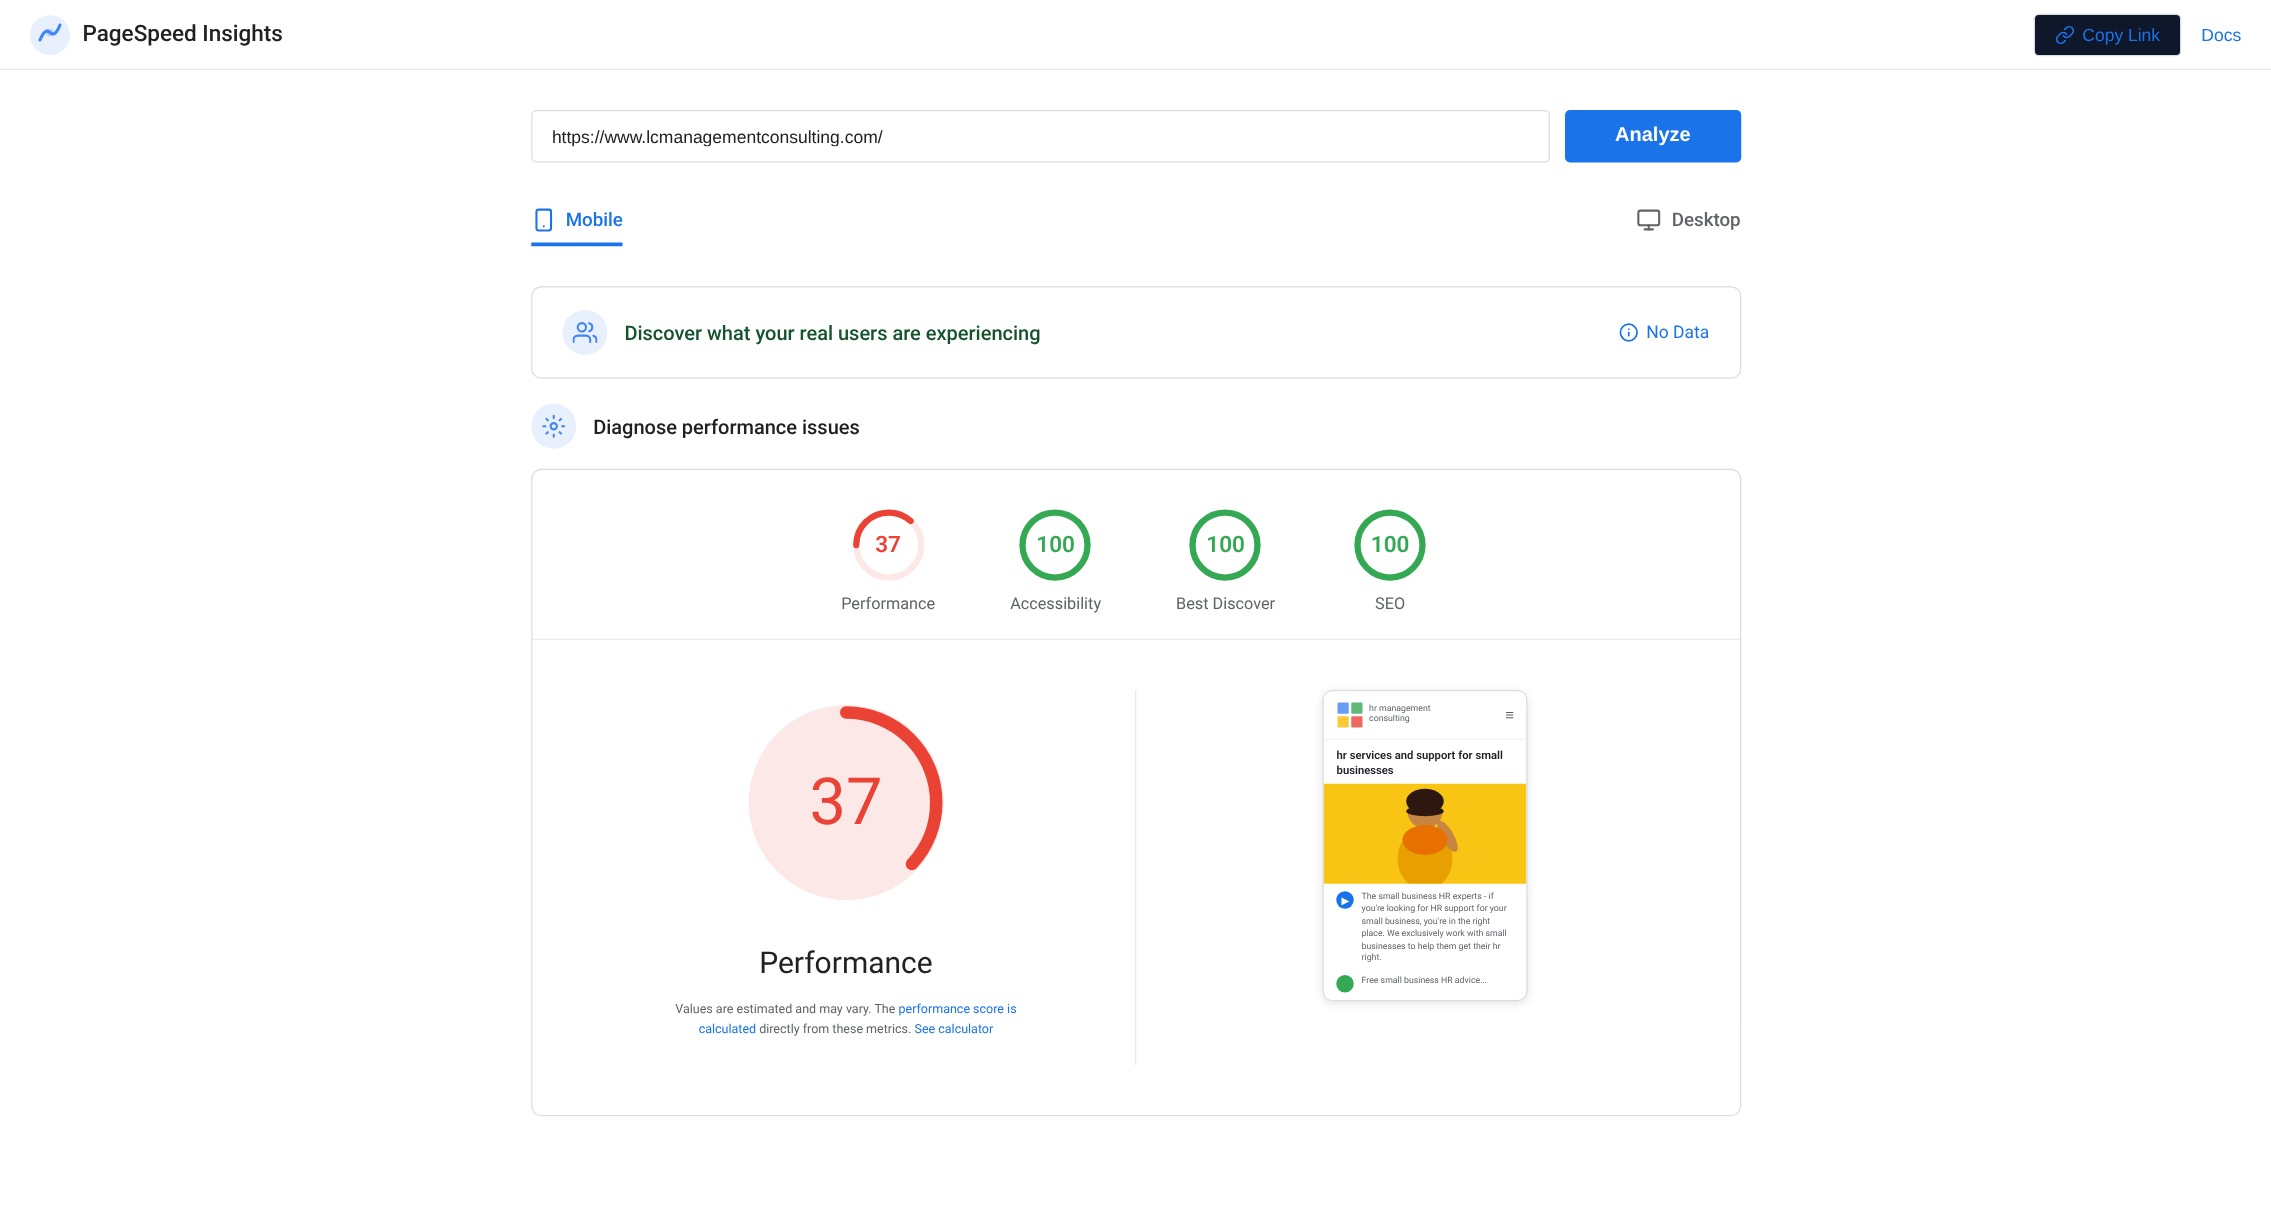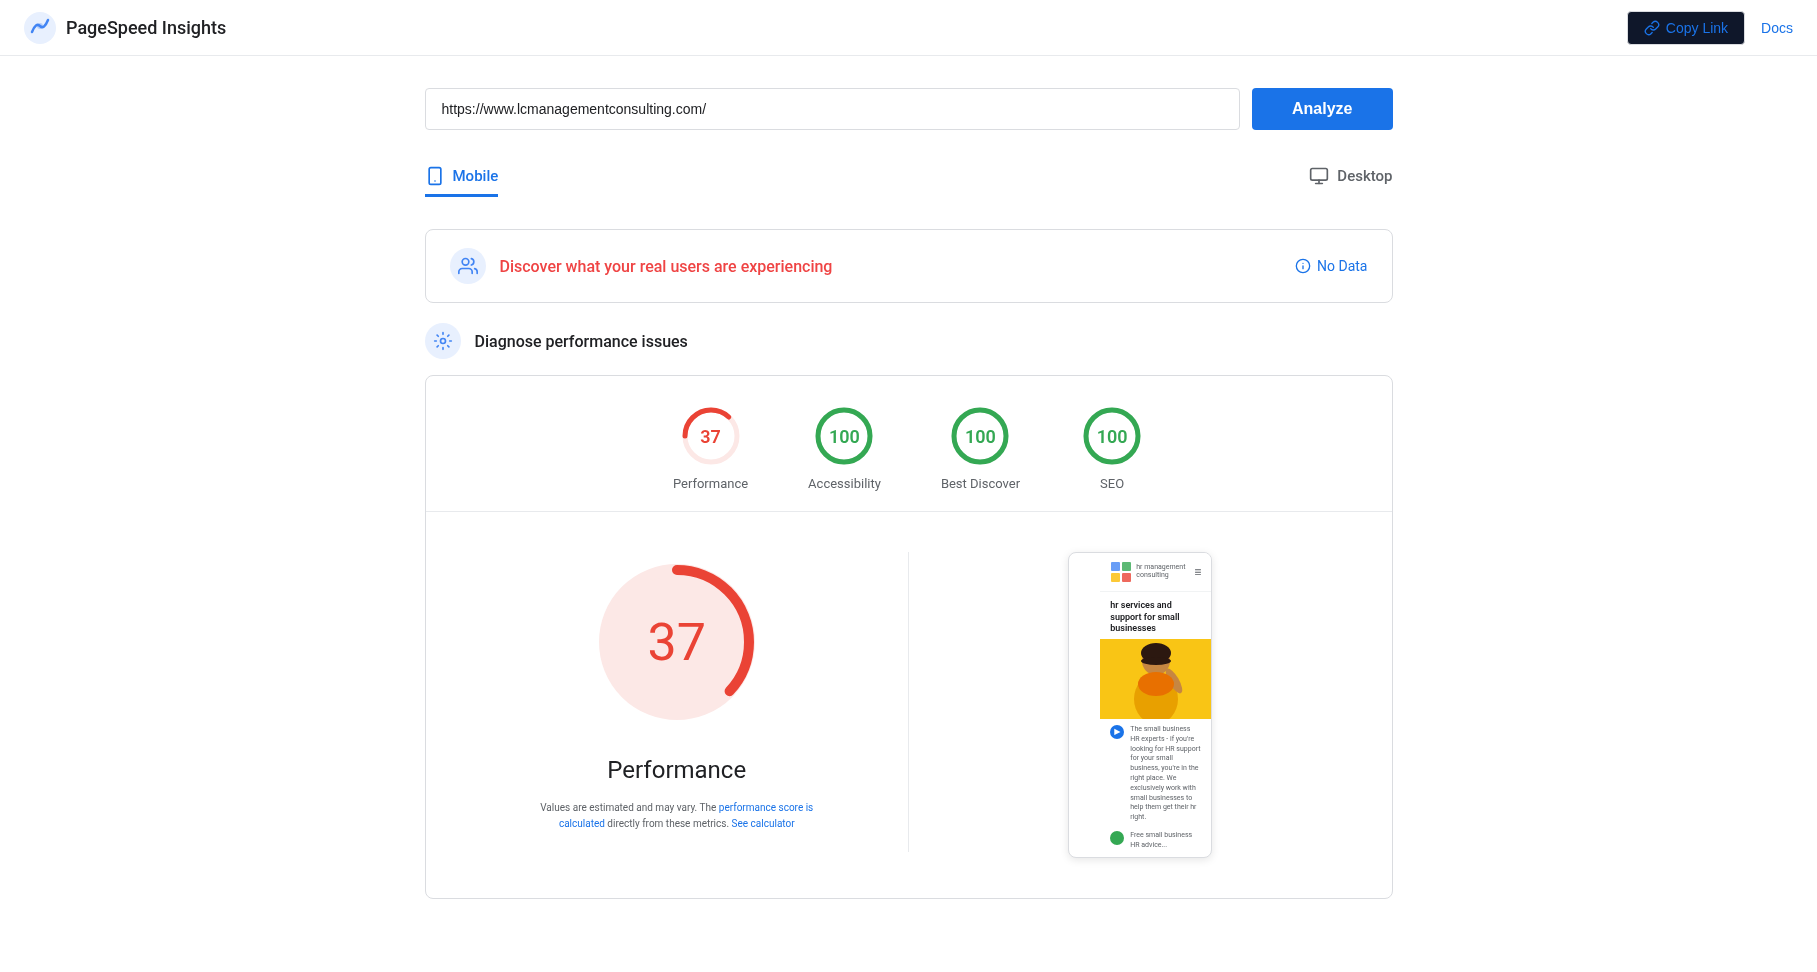--- a/index.html
+++ b/index.html
@@ -138,21 +138,21 @@
       height: 36px;
       background: #e8f0fe;
       border-radius: 50%;
       display: flex;
       align-items: center;
       justify-content: center;
     }
     .section-title {
       font-size: 16px;
       font-weight: 500;
-      color: #ef4444;
+      color: #14532d;
     }
     .no-data-badge {
       display: flex;
       align-items: center;
       gap: 6px;
       color: #1a73e8;
       font-size: 14px;
       cursor: pointer;
     }
 
@@ -269,27 +269,26 @@
       max-width: 320px;
       line-height: 1.6;
     }
     .perf-desc a {
       color: #1a73e8;
       text-decoration: none;
     }
 
     
     .phone-mockup {
-      width: 144px;
+      width: 164px;
       background: #fff;
       border: 1px solid #dadce0;
       border-radius: 8px;
       overflow: hidden;
       box-shadow: 0 2px 8px rgba(0,0,0,0.1);
-      padding-left: 31px;
     }
     .phone-mockup-header {
       background: #fff;
       padding: 8px 10px;
       display: flex;
       align-items: center;
       justify-content: space-between;
       border-bottom: 1px solid #f1f3f4;
     }
     .phone-logo {

